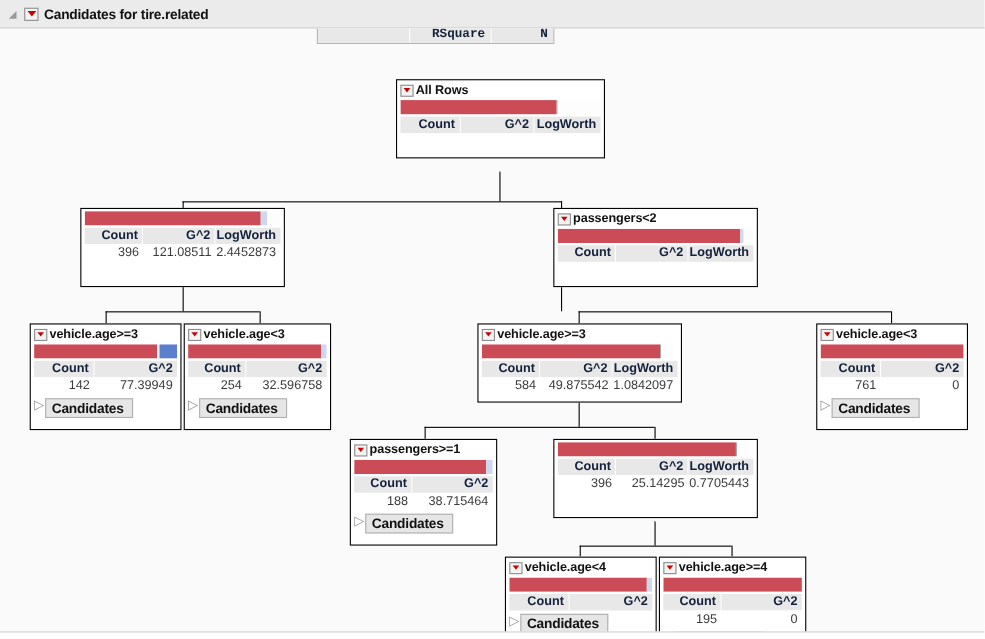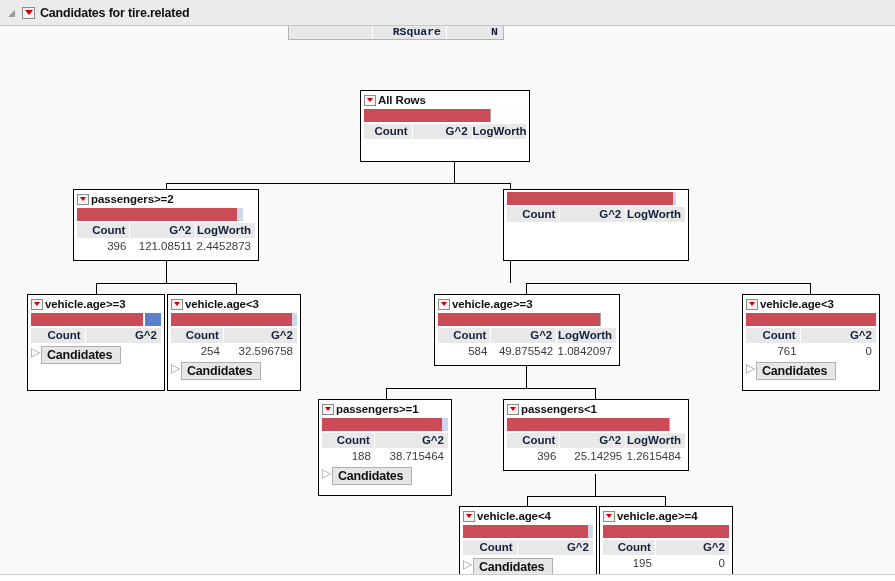--- a/index.html
+++ b/index.html
@@ -278,64 +278,64 @@
     <div class="conn v" style="left:526px; top:340px; height:22px;"></div>
     <div class="conn h" style="left:386px; top:362px; width:209px;"></div>
     <div class="conn v" style="left:386px; top:362px; height:11px;"></div>
     <div class="conn v" style="left:595px; top:362px; height:11px;"></div>
 
     <div class="conn v" style="left:595px; top:448px; height:22px;"></div>
     <div class="conn h" style="left:527px; top:470px; width:138px;"></div>
     <div class="conn v" style="left:527px; top:470px; height:10px;"></div>
     <div class="conn v" style="left:665px; top:470px; height:10px;"></div>
 
-    <div class="node" style="left:360px; top:64px; width:170px; height:72px;">
+    <div class="node" style="left:360px; top:46px; width:190px; height:72px;">
       <div class="node-head">
         <div class="redtri-box"></div>
         <span class="node-label">All Rows</span>
       </div>
       <div class="bar">
         <div class="seg-red" style="width:78%"></div>
         <div class="bar-div"></div>
         <div class="seg-white" style="width:21%"></div>
       </div>
       <div class="stats">
         <div class="hrow">
           <div class="hcell" style="width:30%">Count</div>
           <div class="hcell" style="width:37%">G^2</div>
           <div class="hcell" style="width:33%">LogWorth</div>
         </div>
       </div>
     </div>
 
     <div class="node" style="left:73px; top:163px; width:186px; height:72px;">
-      <div class="node-head">
-        <div class="redtri-box"></div>
-        <span class="node-label">passengers&gt;=2</span>
-      </div>
       <div class="bar">
         <div class="seg-red" style="width:90%"></div>
         <div class="seg-pale" style="width:3%"></div>
         <div class="seg-white" style="width:7%"></div>
       </div>
       <div class="stats">
         <div class="hrow">
           <div class="hcell" style="width:30%">Count</div>
           <div class="hcell" style="width:37%">G^2</div>
           <div class="hcell" style="width:33%">LogWorth</div>
         </div>
         <div class="vrow">
           <div class="vcell" style="width:30%">396</div>
           <div class="vcell" style="width:37%">121.08511</div>
           <div class="vcell" style="width:33%">2.4452873</div>
         </div>
       </div>
     </div>
 
     <div class="node" style="left:503px; top:163px; width:186px; height:72px;">
+      <div class="node-head">
+        <div class="redtri-box"></div>
+        <span class="node-label">passengers&lt;2</span>
+      </div>
       <div class="bar">
         <div class="seg-red" style="width:93%"></div>
         <div class="seg-pale" style="width:2%"></div>
         <div class="seg-white" style="width:5%"></div>
       </div>
       <div class="stats">
         <div class="hrow">
           <div class="hcell" style="width:30%">Count</div>
           <div class="hcell" style="width:37%">G^2</div>
           <div class="hcell" style="width:33%">LogWorth</div>
@@ -351,20 +351,24 @@
       <div class="bar">
         <div class="seg-red" style="width:86%"></div>
         <div class="seg-white" style="width:2%"></div>
         <div class="seg-blue" style="width:12%"></div>
       </div>
       <div class="stats">
         <div class="hrow">
           <div class="hcell" style="width:42%">Count</div>
           <div class="hcell" style="width:58%">G^2</div>
         </div>
+        <div class="vrow">
+          <div class="vcell" style="width:42%">142</div>
+          <div class="vcell" style="width:58%">77.39949</div>
+        </div>
       </div>
       <div class="candidates">
         <span class="cand-tri"></span>
         <span class="cand-btn">Candidates</span>
       </div>
     </div>
 
     <div class="node" style="left:167px; top:268px; width:134px; height:97px;">
       <div class="node-head">
         <div class="redtri-box"></div>
@@ -457,39 +461,35 @@
           <div class="vcell" style="width:58%">38.715464</div>
         </div>
       </div>
       <div class="candidates">
         <span class="cand-tri"></span>
         <span class="cand-btn">Candidates</span>
       </div>
     </div>
 
     <div class="node" style="left:503px; top:373px; width:186px; height:72px;">
-      <div class="node-head">
-        <div class="redtri-box"></div>
-        <span class="node-label">passengers&lt;1</span>
-      </div>
       <div class="bar">
         <div class="seg-red" style="width:91%"></div>
         <div class="bar-div"></div>
         <div class="seg-white" style="width:7%"></div>
       </div>
       <div class="stats">
         <div class="hrow">
           <div class="hcell" style="width:30%">Count</div>
           <div class="hcell" style="width:37%">G^2</div>
           <div class="hcell" style="width:33%">LogWorth</div>
         </div>
         <div class="vrow">
           <div class="vcell" style="width:30%">396</div>
           <div class="vcell" style="width:37%">25.14295</div>
-          <div class="vcell" style="width:33%">1.2615484</div>
+          <div class="vcell" style="width:33%">0.7705443</div>
         </div>
       </div>
     </div>
 
     <div class="node" style="left:459px; top:480px; width:138px; height:97px;">
       <div class="node-head">
         <div class="redtri-box"></div>
         <span class="node-label">vehicle.age&lt;4</span>
       </div>
       <div class="bar">

